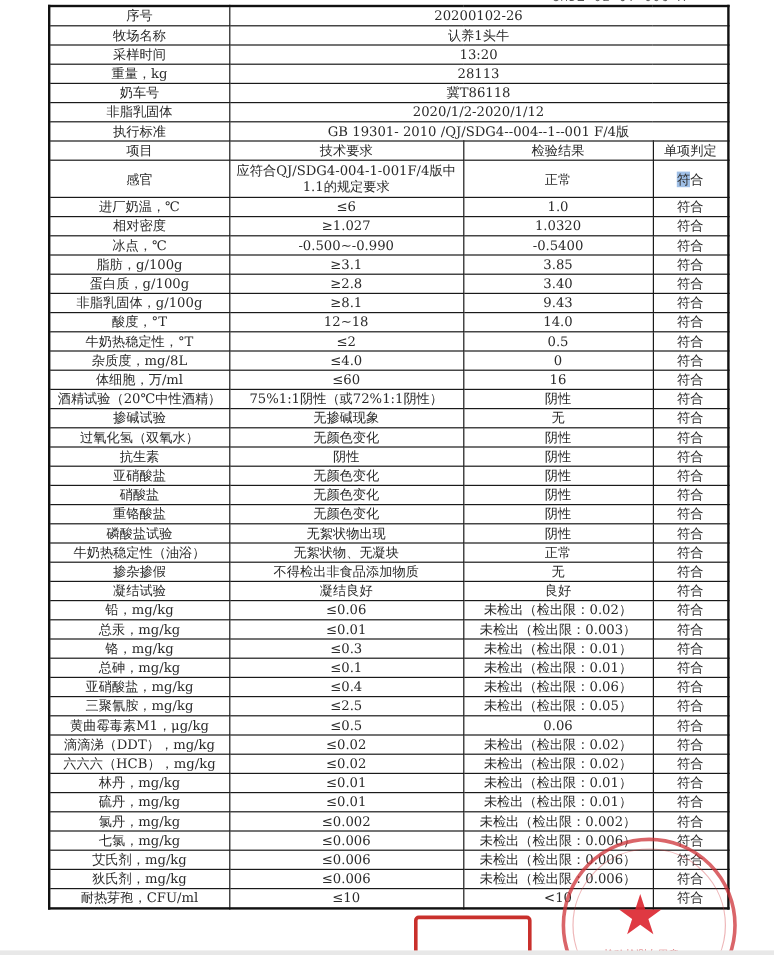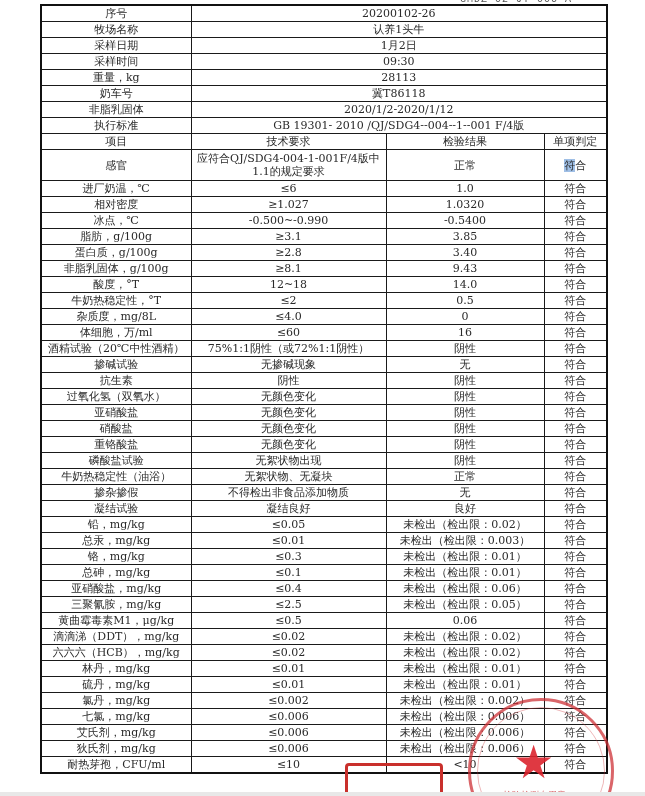--- a/index.html
+++ b/index.html
@@ -32,26 +32,22 @@
   <tbody id="tbody">
       <tr>
         <td>序号</td>
         <td colspan="3">20200102-26</td>
       </tr>
       <tr>
         <td>牧场名称</td>
         <td colspan="3">认养1头牛</td>
       </tr>
       <tr>
-        <td>采样日期</td>
-        <td colspan="3">1月2日</td>
-      </tr>
-      <tr>
         <td>采样时间</td>
-        <td colspan="3">09:30</td>
+        <td colspan="3">13:20</td>
       </tr>
       <tr>
         <td>重量，kg</td>
         <td colspan="3">28113</td>
       </tr>
       <tr>
         <td>奶车号</td>
         <td colspan="3">冀T86118</td>
       </tr>
       <tr>
@@ -140,28 +136,28 @@
         <td>阴性</td>
         <td>符合</td>
       </tr>
       <tr>
         <td>掺碱试验</td>
         <td>无掺碱现象</td>
         <td>无</td>
         <td>符合</td>
       </tr>
       <tr>
-        <td>抗生素</td>
-        <td>阴性</td>
-        <td>阴性</td>
-        <td>符合</td>
-      </tr>
-      <tr>
         <td>过氧化氢（双氧水）</td>
         <td>无颜色变化</td>
+        <td>阴性</td>
+        <td>符合</td>
+      </tr>
+      <tr>
+        <td>抗生素</td>
+        <td>阴性</td>
         <td>阴性</td>
         <td>符合</td>
       </tr>
       <tr>
         <td>亚硝酸盐</td>
         <td>无颜色变化</td>
         <td>阴性</td>
         <td>符合</td>
       </tr>
       <tr>
@@ -195,21 +191,21 @@
         <td>符合</td>
       </tr>
       <tr>
         <td>凝结试验</td>
         <td>凝结良好</td>
         <td>良好</td>
         <td>符合</td>
       </tr>
       <tr>
         <td>铅，mg/kg</td>
-        <td>≤0.05</td>
+        <td>≤0.06</td>
         <td>未检出（检出限：0.02）</td>
         <td>符合</td>
       </tr>
       <tr>
         <td>总汞，mg/kg</td>
         <td>≤0.01</td>
         <td>未检出（检出限：0.003）</td>
         <td>符合</td>
       </tr>
       <tr>

